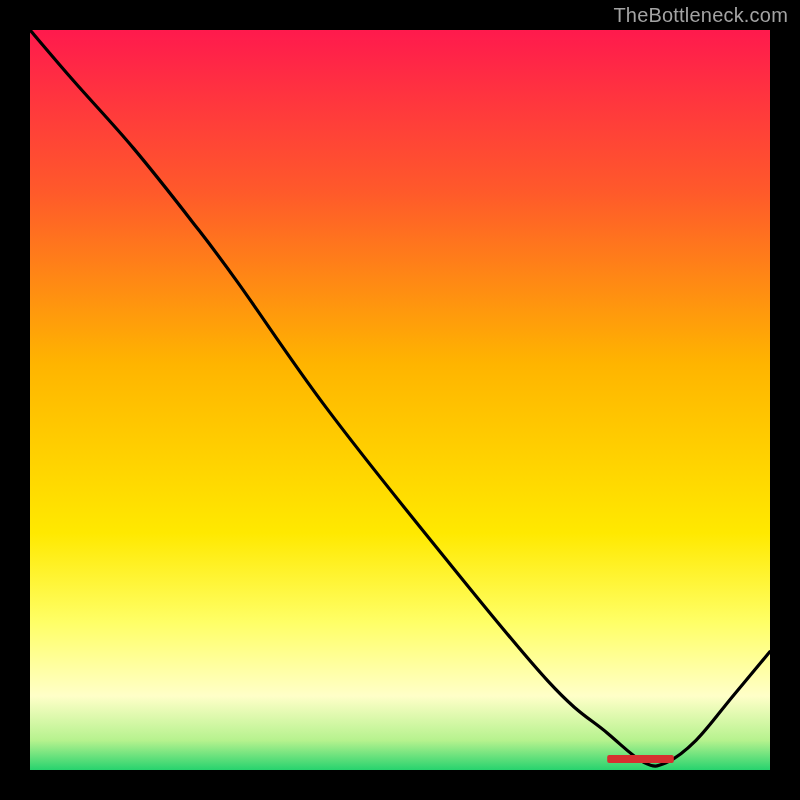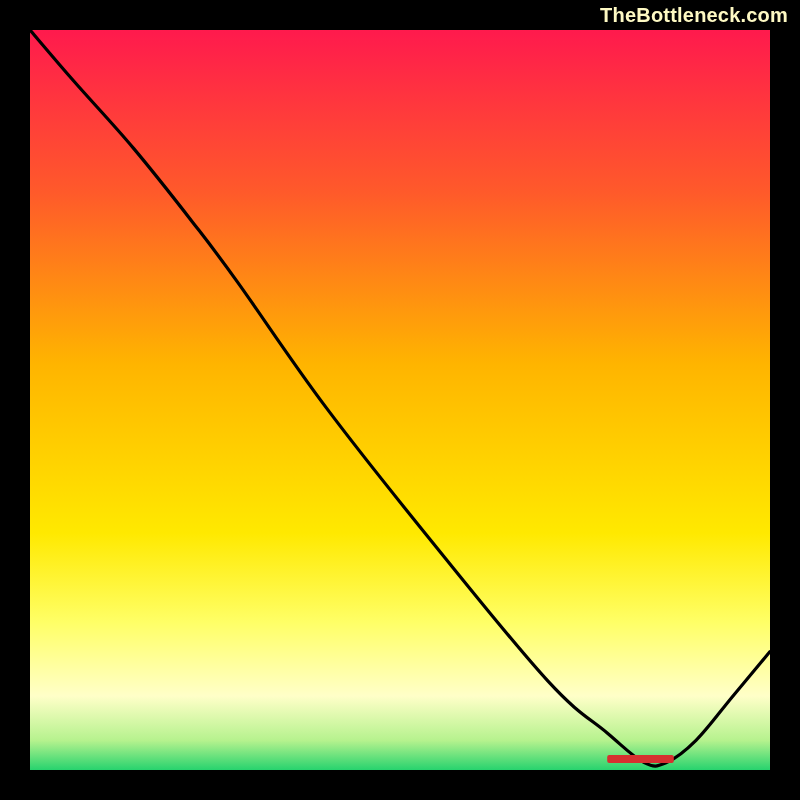--- a/index.html
+++ b/index.html
@@ -14,23 +14,23 @@
   .outer {
     position: relative;
     width: 800px;
     height: 800px;
     background: #000;
   }
   .attribution {
     position: absolute;
     top: 4px;
     right: 12px;
-    color: #fef9c3;
+    color: #a3a3a3;
     font-size: 20px;
-    font-weight: bold;
+    font-weight: normal;
     letter-spacing: 0.2px;
   }
   .plot {
     position: absolute;
     left: 30px;
     top: 30px;
     width: 740px;
     height: 740px;
   }
   .plot svg {

